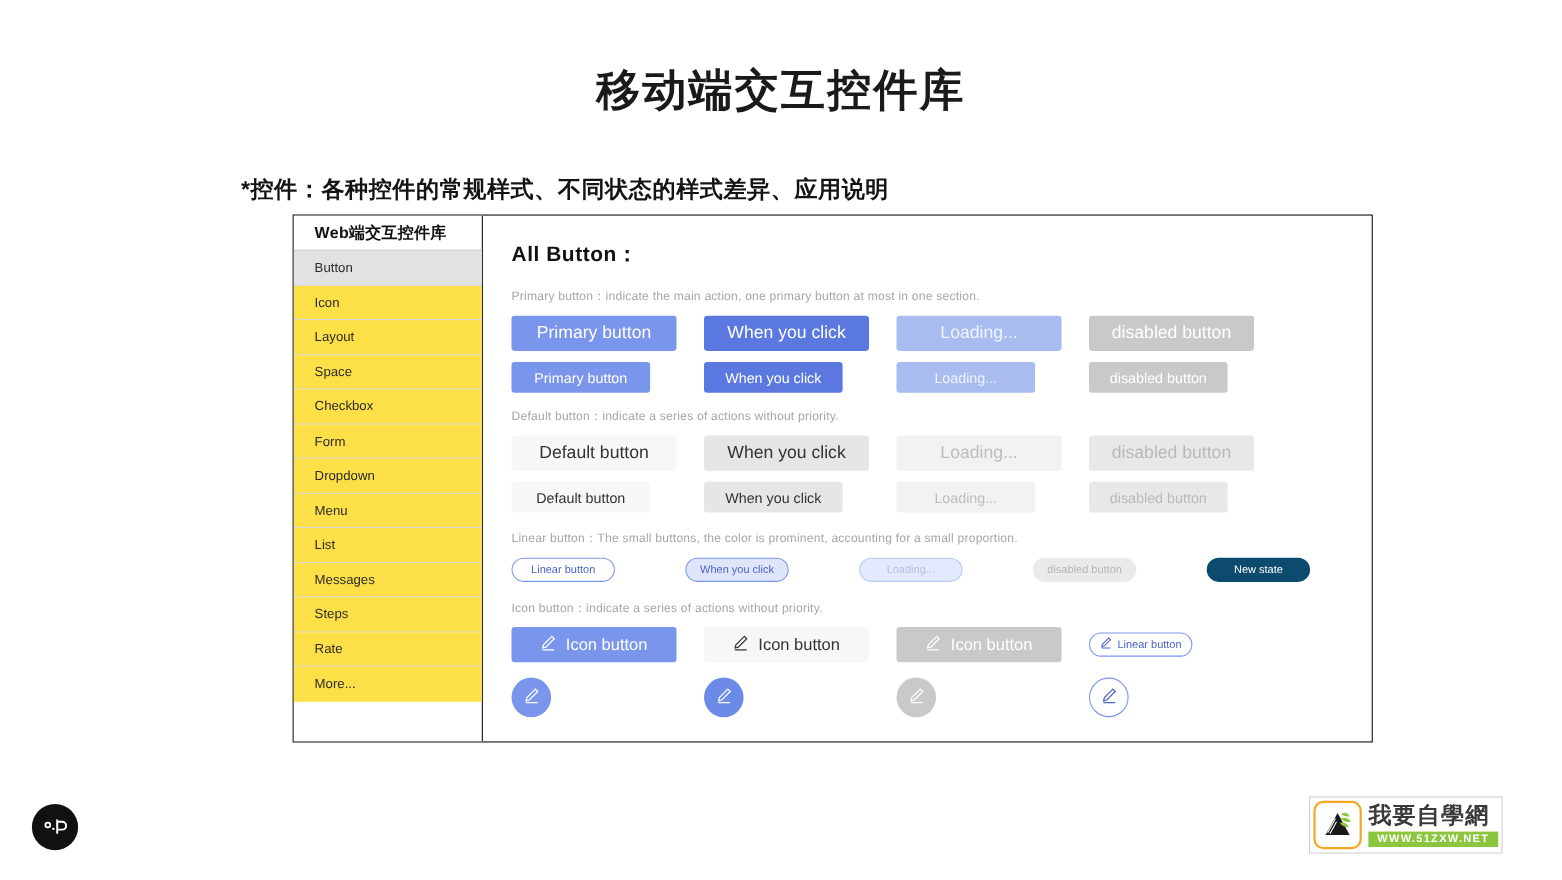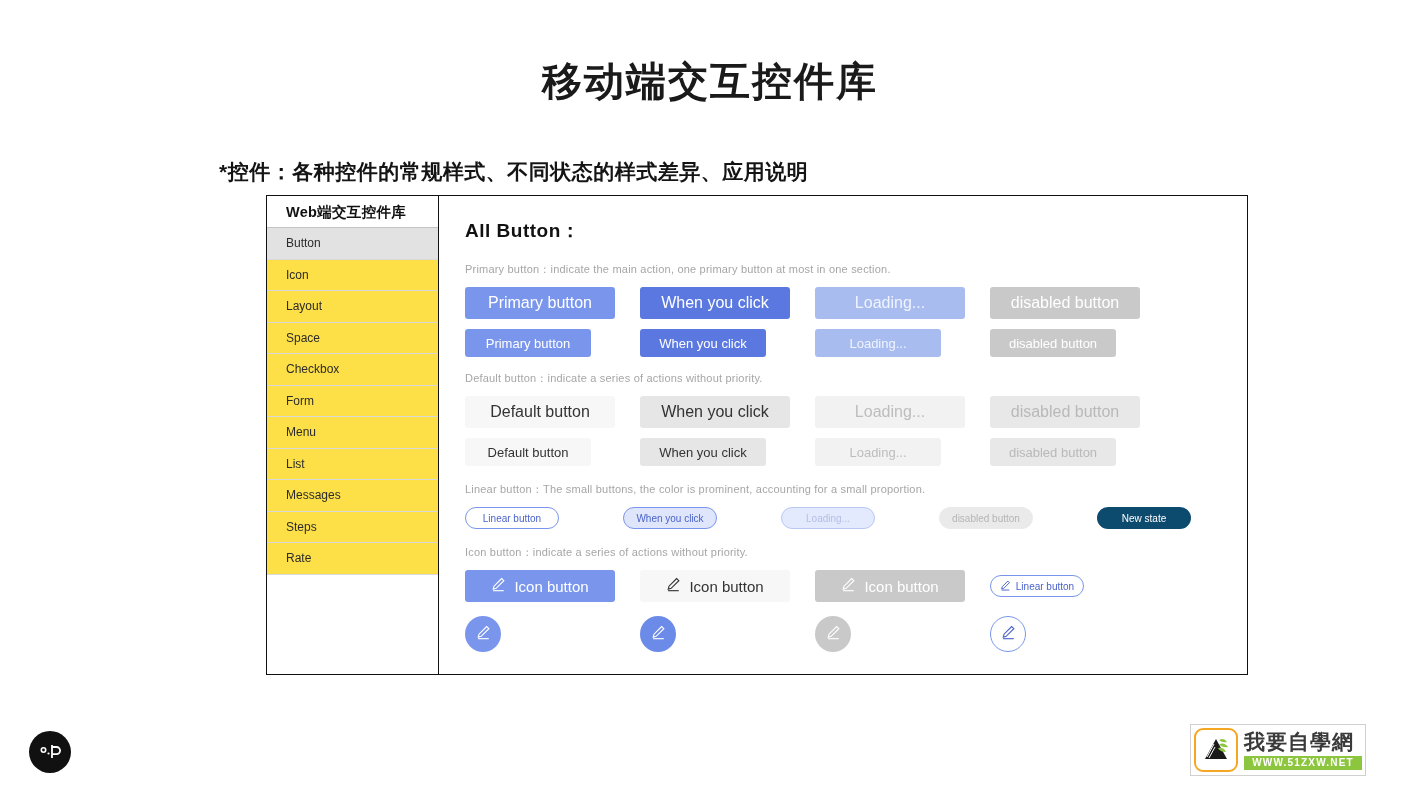--- a/index.html
+++ b/index.html
@@ -214,33 +214,39 @@
       <div class="sidebar-item">
         <span>Space</span>
       </div>
       <div class="sidebar-item">
         <span>Checkbox</span>
       </div>
       <div class="sidebar-item">
         <span>Form</span>
       </div>
       <div class="sidebar-item">
+        <span>Dropdown</span>
+      </div>
+      <div class="sidebar-item">
         <span>Menu</span>
       </div>
       <div class="sidebar-item">
         <span>List</span>
       </div>
       <div class="sidebar-item">
         <span>Messages</span>
       </div>
       <div class="sidebar-item">
         <span>Steps</span>
       </div>
       <div class="sidebar-item">
         <span>Rate</span>
+      </div>
+      <div class="sidebar-item last">
+        <span>More...</span>
       </div>
     </div>
 
     <div class="content">
 
       <div class="content-title">All Button：</div>
 
       <div class="helper">Primary button：indicate the main action, one primary button at most in one section.</div>
       <div class="btn-row">
         <div class="slot">

